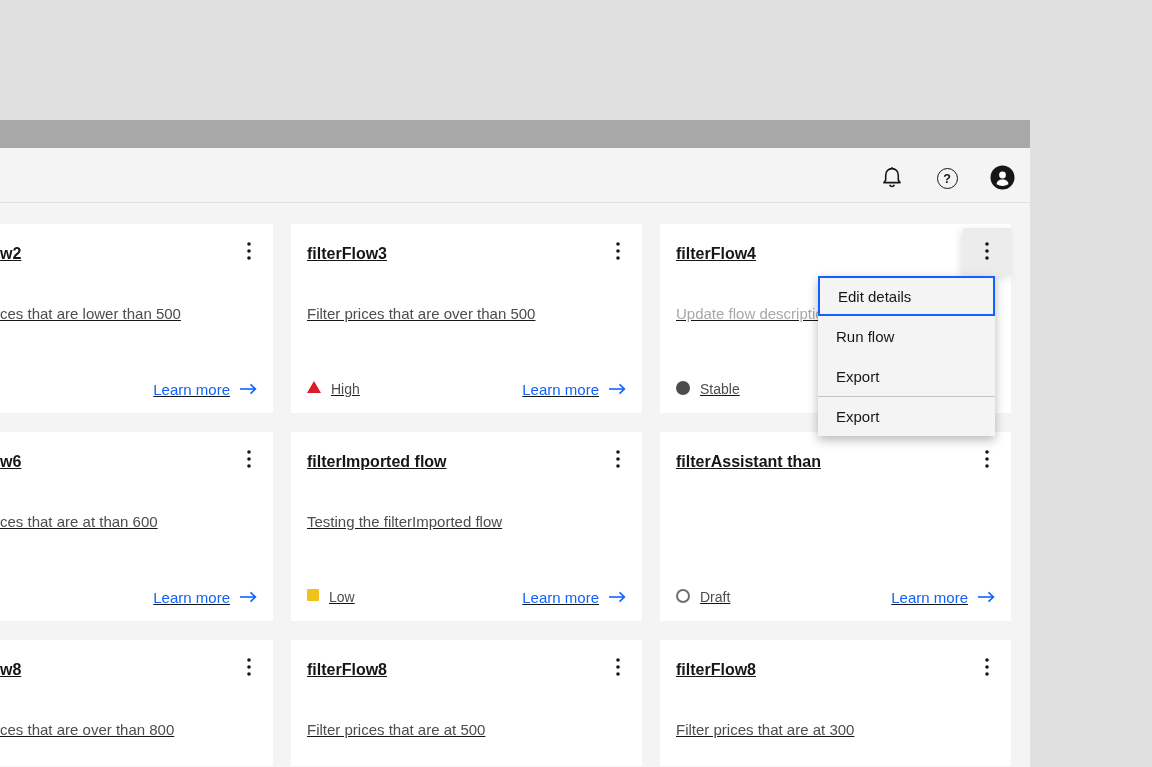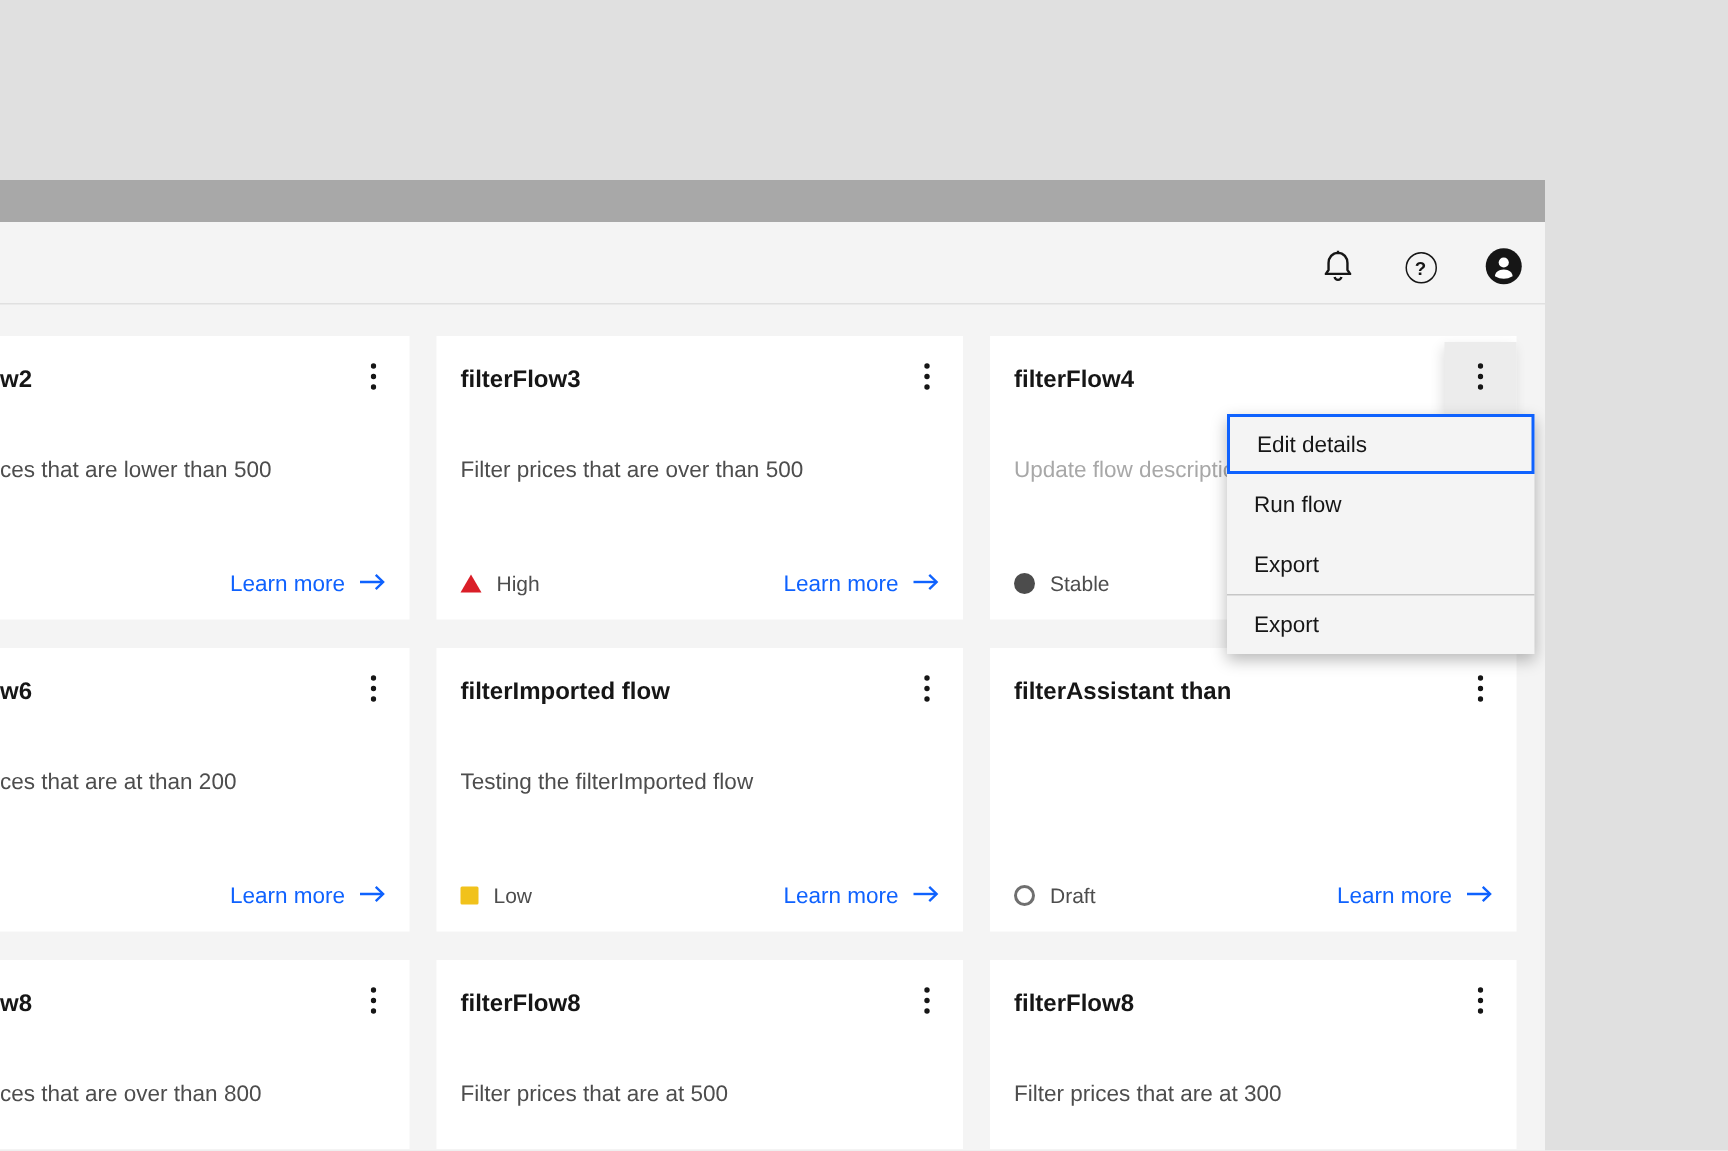--- a/index.html
+++ b/index.html
@@ -19,55 +19,55 @@
   }
   .icon-btn {
     width:46px; height:46px; border:none; background:transparent; cursor:pointer;
     display:flex; align-items:center; justify-content:center;
   }
   .help-ring {
     width:21px; height:21px; border:1.6px solid #161616; border-radius:50%;
     display:flex; align-items:center; justify-content:center;
     font-size:12.5px; font-weight:700; color:#161616; padding-top:1px;
   }
-  .content { position:relative; height:563px; overflow:hidden; padding-top:21px; }
+  .content { position:relative; height:563px; overflow:hidden; padding-top:21px;text-decoration:underline; }
   .grid {
     display:grid;
     grid-template-columns:273px 351px 351px;
     grid-template-rows:189px 189px 189px;
     column-gap:18px; row-gap:19px;
   }
   .card {
     background:#ffffff; position:relative;
     display:flex; flex-direction:column;
     padding:19px 16px 12px 16px;
   }
   .card.clipped { padding-left:0; }
   .card-title { font-size:16px; font-weight:700; color:#161616; line-height:21px; }
   .card-desc { margin-top:40px; font-size:15px; line-height:20px; color:#4d4d4d; }
   .card-desc.muted { color:#a8a8a8; }
   .card-footer { margin-top:auto; min-height:24px; display:flex; align-items:center; }
-  .tag { display:flex; align-items:center; gap:10px; font-size:14px; color:#4d4d4d; }
+  .tag { display:flex; align-items:flex-start; gap:10px; font-size:14px; color:#4d4d4d; }
   .tag-triangle { width:0; height:0; border-left:7px solid transparent; border-right:7px solid transparent; border-bottom:12px solid #da1e28; }
   .tag-square { width:12px; height:12px; border-radius:1px; background:#f1c21b; }
   .tag-circle-filled { width:14px; height:14px; border-radius:50%; background:#4c4c4c; }
   .tag-circle-outline { width:14px; height:14px; border-radius:50%; border:2px solid #6f6f6f; background:transparent; }
   .learn-more {
     margin-left:auto; display:flex; align-items:center; gap:9px;
     font-size:15px; color:#0f62fe; cursor:pointer; background:none; border:none;
     font-family:inherit;
   }
   .kebab {
     position:absolute; top:4px; right:0; width:48px; height:48px;
     border:none; background:transparent; cursor:pointer;
     display:flex; align-items:center; justify-content:center;
   }
   .kebab.open { background:#ececec; box-shadow:-2px 3px 8px rgba(0,0,0,0.12); }
   .menu {
-    position:absolute; left:818px; top:73px; width:205px;
+    position:absolute; left:818px; top:73px; width:177px;
     background:#f4f4f4; box-shadow:0 4px 10px rgba(0,0,0,0.28); z-index:5;
   }
   .menu-item {
     height:40px; display:flex; align-items:center; padding:0 18px;
     font-size:15px; color:#161616; cursor:pointer;
   }
   .menu-item.focused { border:2px solid #0f62fe; }
   .menu-item.divided { border-top:1px solid #c6c6c6; }
 </style>
 </head>
@@ -165,21 +165,21 @@
           <button class="kebab open">
             <span><svg width="4" height="18" viewBox="0 0 4 18" fill="#161616">
                 <circle cx="2" cy="2" r="1.8"></circle>
                 <circle cx="2" cy="9" r="1.8"></circle>
                 <circle cx="2" cy="16" r="1.8"></circle>
               </svg></span>
           </button>
         </div>
         <div class="card clipped">
           <h3 class="card-title">w6</h3>
-          <p class="card-desc">ces that are at than 200</p>
+          <p class="card-desc">ces that are at than 600</p>
           <div class="card-footer">
             <button class="learn-more">
               <span>Learn more</span>
               <span><svg width="18" height="12" viewBox="0 0 18 12" fill="none" stroke="#0f62fe" stroke-width="1.6">
                   <path d="M1 6 H16.2"></path>
                   <path d="M11.5 1.3 L16.4 6 L11.5 10.7"></path>
                 </svg></span>
             </button>
           </div>
           <button class="kebab">

